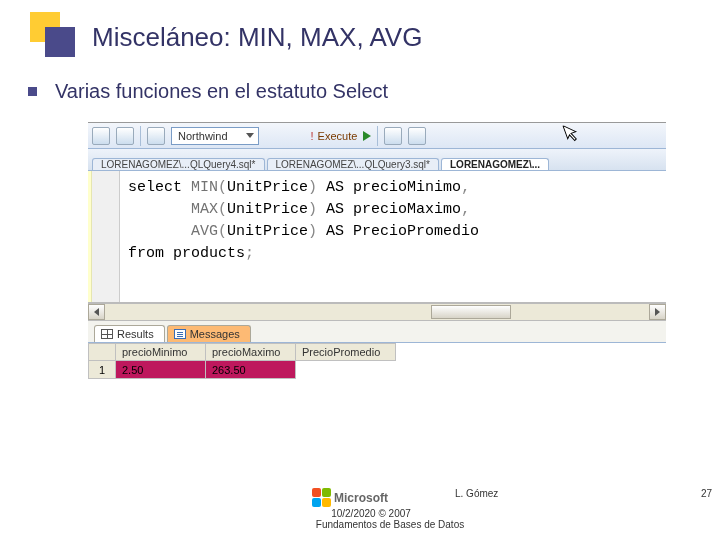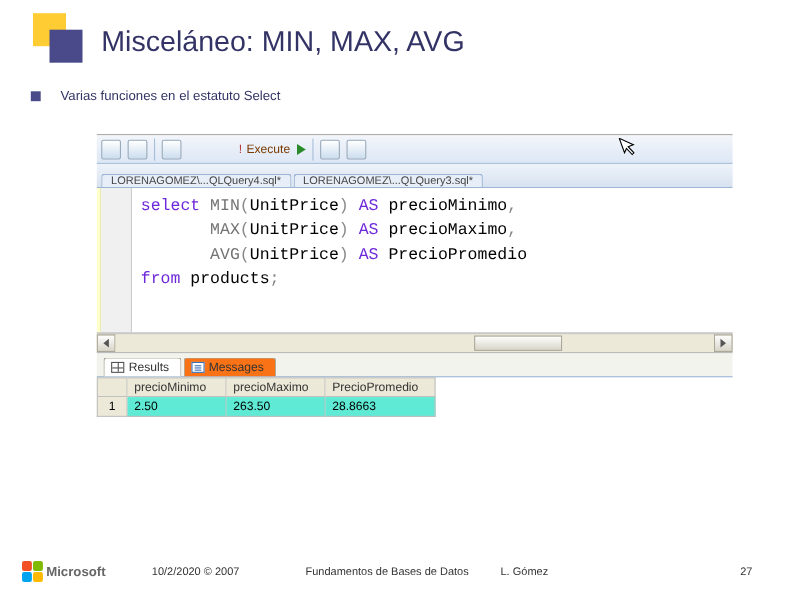--- a/index.html
+++ b/index.html
@@ -50,21 +50,21 @@
     align-items: center;
   }
   .bullet-sq {
     width: 9px;
     height: 9px;
     background: #4a4a8a;
     margin-right: 18px;
   }
   .sub-text {
     font-family: "Trebuchet MS", Verdana, sans-serif;
-    font-size: 12px;
+    font-size: 20px;
     color: #333366;
   }
   .screenshot {
     position: absolute;
     left: 88px;
     top: 122px;
     width: 578px;
     background: #fff;
     border-top: 1px solid #999;
   }
@@ -140,21 +140,21 @@
     flex:1;
     background:#fff;
     padding:6px 8px;
     font-family:"Courier New",monospace;
     font-size:15px;
     line-height:22px;
     white-space:pre;
     color:#000;
     overflow:hidden;
   }
-  .kw { color:#6d28d9;margin-top:20px; }
+  .kw { color:#000000;margin-top:20px; }
   .fn { color:#737373; }
   .op { color:#888; }
   .hscroll {
     height:18px;
     background:#ece9d8;
     border-top:1px solid #bbb;
     border-bottom:1px solid #bbb;
     position:relative;
     display:flex;
     align-items:center;
@@ -175,35 +175,35 @@
   }
   .rtab{
     border:1px solid #aca899;
     border-bottom:none;
     border-radius:3px 3px 0 0;
     background:#fff;
     padding:2px 10px 2px 6px;
     display:flex; align-items:center; gap:4px;
     color:#333;
   }
-  .rtab.inactive{background:#f97316;}
+  .rtab.inactive{background:#fdba74;}
   .grid-ico{width:12px;height:10px;background:#fff;border:1px solid #555; background-image:linear-gradient(#555,#555),linear-gradient(#555,#555);background-size:100% 1px,1px 100%;background-position:0 50%,50% 0;background-repeat:no-repeat;}
   .msg-ico{width:12px;height:10px;background:#fff;border:1px solid #3b6db5;position:relative;}
   .msg-ico:after{content:"";position:absolute;left:2px;top:2px;width:6px;height:1px;background:#3b6db5;box-shadow:0 2px #3b6db5,0 4px #3b6db5;}
   .grid{
     font-size:11px;
     font-family:Tahoma, sans-serif;
   }
   .grid-row{display:flex;}
   .gcell{
     border:1px solid #c0c0c0;
     border-top:none;
     border-left:none;
     padding:2px 6px;
-    background:#5eead4;
+    background:#be185d;
     height:18px;
     display:flex;align-items:center;
   }
   .ghead .gcell{
     background:#ece9d8;
     font-weight:normal;
     color:#333;
     border-top:1px solid #c0c0c0;
   }
   .rownum{width:28px;background:#ece9d8 !important;border-left:1px solid #c0c0c0;justify-content:center;}
@@ -213,35 +213,36 @@
   .footer{
     position:absolute;
     left:0; bottom:10px;
     width:720px;
     padding:0 20px 0 20px;
     display:flex;
     align-items:center;
     font-size:10px;
     font-family:Arial,sans-serif;
     color:#333;
+    flex-direction:column;
   }
   .mslogo{
     display:flex;align-items:center;gap:2px;margin-right:20px;
   }
   .flag{width:20px;height:20px;position:relative;}
   .flag span{position:absolute;width:9px;height:9px;border-radius:2px;}
   .fr{background:#f25022;left:0;top:0;}
   .fg{background:#7fba00;left:10px;top:0;}
   .fb{background:#00a4ef;left:0;top:10px;}
   .fy{background:#ffb900;left:10px;top:10px;}
   .msword{font-family:"Segoe UI",Tahoma,sans-serif;font-weight:bold;color:#666;font-size:12px;white-space:nowrap;}
   .fdate{margin-left:22px;}
   .fcenter{margin-left:60px;}
   .fauthor{margin-left:auto;margin-right:auto;position:absolute;left:455px;text-align:right;}
-  .fpage{position:absolute;right:36px;}
+  .fpage{position:absolute;right:8px;}
   .cursor-arrow{
     position:absolute;
     left:562px; top:126px;
     width:0;height:0;
     transform:rotate(-20deg);
   }
   .cursor-arrow svg{width:14px;height:20px;}
 </style>
 </head>
 <body>
@@ -257,34 +258,39 @@
   <div class="sub-text">Varias funciones en el estatuto Select</div>
 </div>
 
 <div class="screenshot">
 
   <div class="toolbar">
     <div class="tb-ico"></div>
     <div class="tb-ico"></div>
     <div class="tb-sep"></div>
     <div class="tb-ico"></div>
+    <div class="db-combo">
+      <span>Northwind</span>
+      <span class="caret"></span>
+    </div>
     <div style="flex:0 0 40px"></div>
     <div class="exec">
       <span style="color:#b33">!</span>
       <span>Execute</span>
     </div>
     <div class="green-tri"></div>
     <div class="tb-sep"></div>
     <div class="tb-ico"></div>
     <div class="tb-ico"></div>
   </div>
 
   <div class="tabs-row">
     <div class="filetab">LORENAGOMEZ\...QLQuery4.sql*</div>
     <div class="filetab">LORENAGOMEZ\...QLQuery3.sql*</div>
+    <div class="filetab active">LORENAGOMEZ\...</div>
   </div>
 
   <div class="editor">
     <div class="linecol"></div>
     <div class="gutter"></div>
     <div class="code" id="code-area"><span class="kw">select </span><span class="fn">MIN</span><span class="op">(</span><span>UnitPrice</span><span class="op">) </span><span class="kw">AS</span><span> precioMinimo</span><span class="op">,</span><span>
        </span><span class="fn">MAX</span><span class="op">(</span><span>UnitPrice</span><span class="op">) </span><span class="kw">AS</span><span> precioMaximo</span><span class="op">,</span><span>
        </span><span class="fn">AVG</span><span class="op">(</span><span>UnitPrice</span><span class="op">) </span><span class="kw">AS</span><span> PrecioPromedio</span><span>
 </span><span class="kw">from</span><span> products</span><span class="op">;</span></div>
   </div>
@@ -316,21 +322,20 @@
     <div class="grid-row ghead">
       <div class="gcell rownum"></div>
       <div class="gcell c1">precioMinimo</div>
       <div class="gcell c2">precioMaximo</div>
       <div class="gcell c3">PrecioPromedio</div>
     </div>
     <div class="grid-row">
       <div class="gcell rownum">1</div>
       <div class="gcell c1">2.50</div>
       <div class="gcell c2">263.50</div>
-      <div class="gcell c3">28.8663</div>
     </div>
   </div>
 </div>
 
 <div class="cursor-arrow">
   <svg viewBox="0 0 12 20">
       <path d="M0 0 L0 14 L3 11 L6 18 L8 17 L5 10 L10 10 Z" fill="#fff" stroke="#000" stroke-width="1"></path>
     </svg>
 </div>
 

